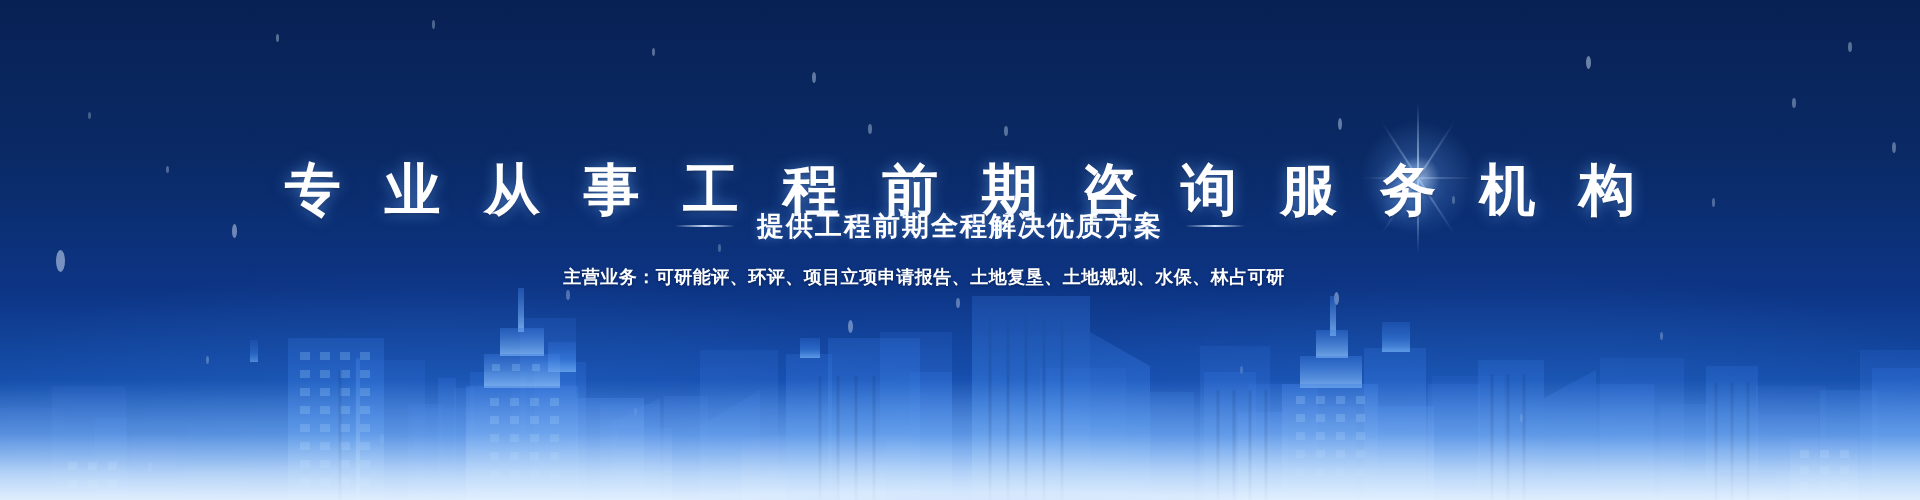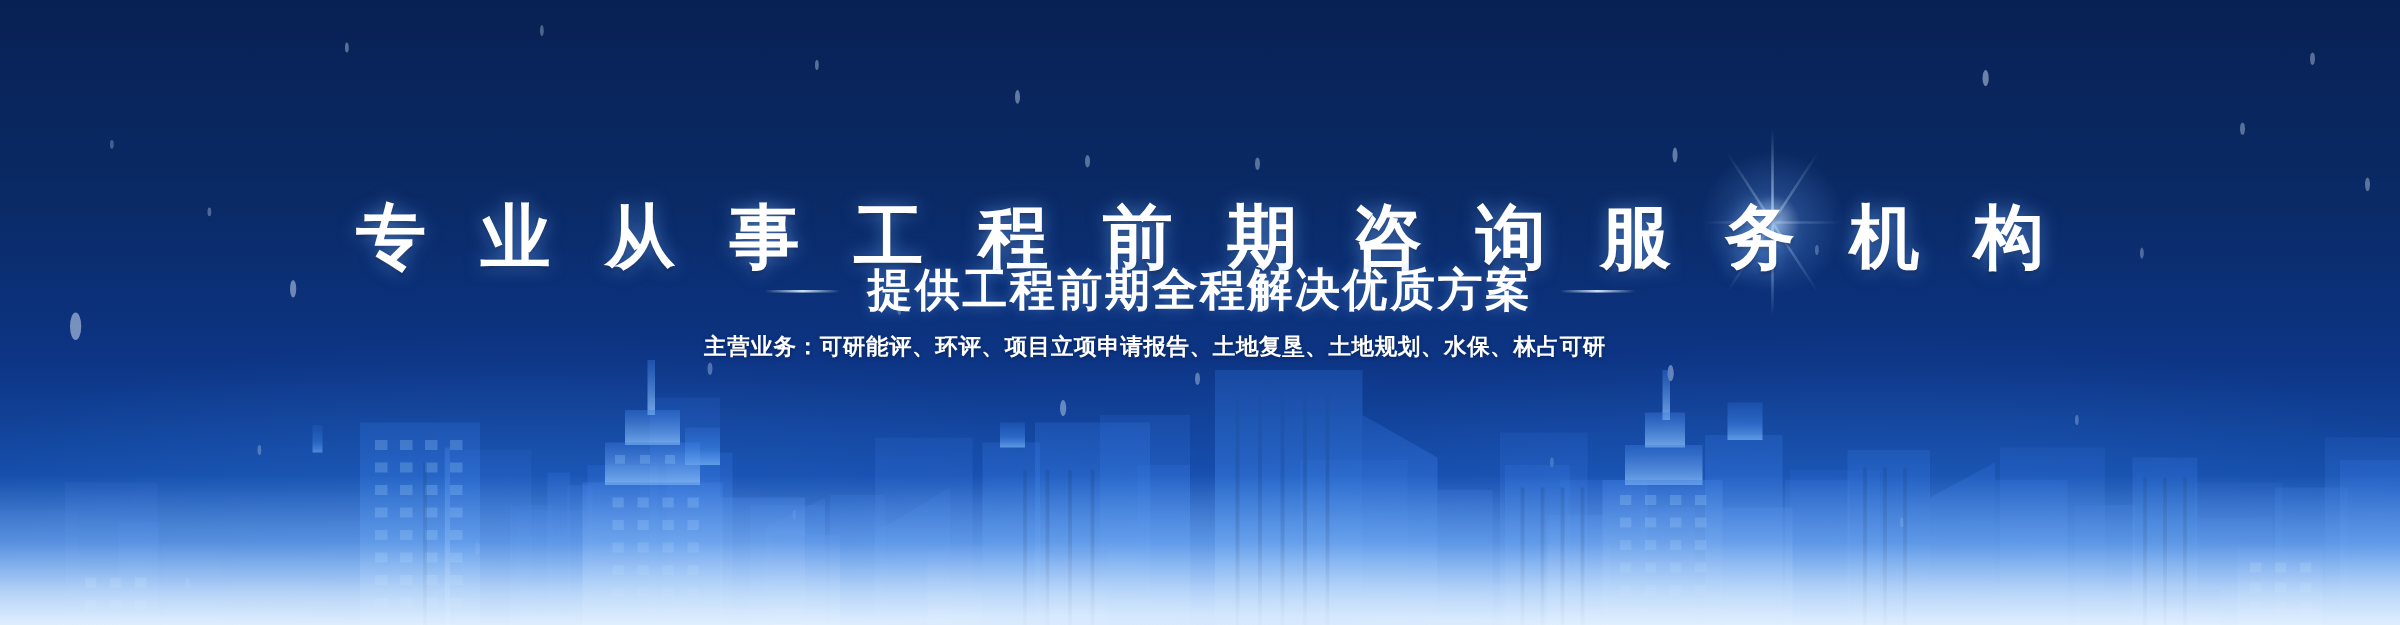--- a/index.html
+++ b/index.html
@@ -70,21 +70,21 @@
 
   .subline{
     position:absolute;left:0;top:208px;width:1920px;
     display:flex;align-items:center;justify-content:center;gap:22px;
   }
   .dash{
     display:block;width:60px;height:2px;
     background:linear-gradient(90deg,rgba(190,216,250,0),rgba(218,234,255,.95),rgba(190,216,250,0));
   }
   .subtitle{
-    font-size:36px;font-weight:bold;color:#ffffff;letter-spacing:2px;
+    font-size:27px;font-weight:bold;color:#ffffff;letter-spacing:2px;
     text-shadow:0 0 10px rgba(120,180,255,.45);
     white-space:nowrap;
   }
 
   .services{
     position:absolute;left:0;top:265px;width:1848px;
     font-size:18px;font-weight:bold;color:#ffffff;letter-spacing:.5px;
     text-shadow:0 1px 3px rgba(4,20,60,.6);
     white-space:nowrap;
   }

